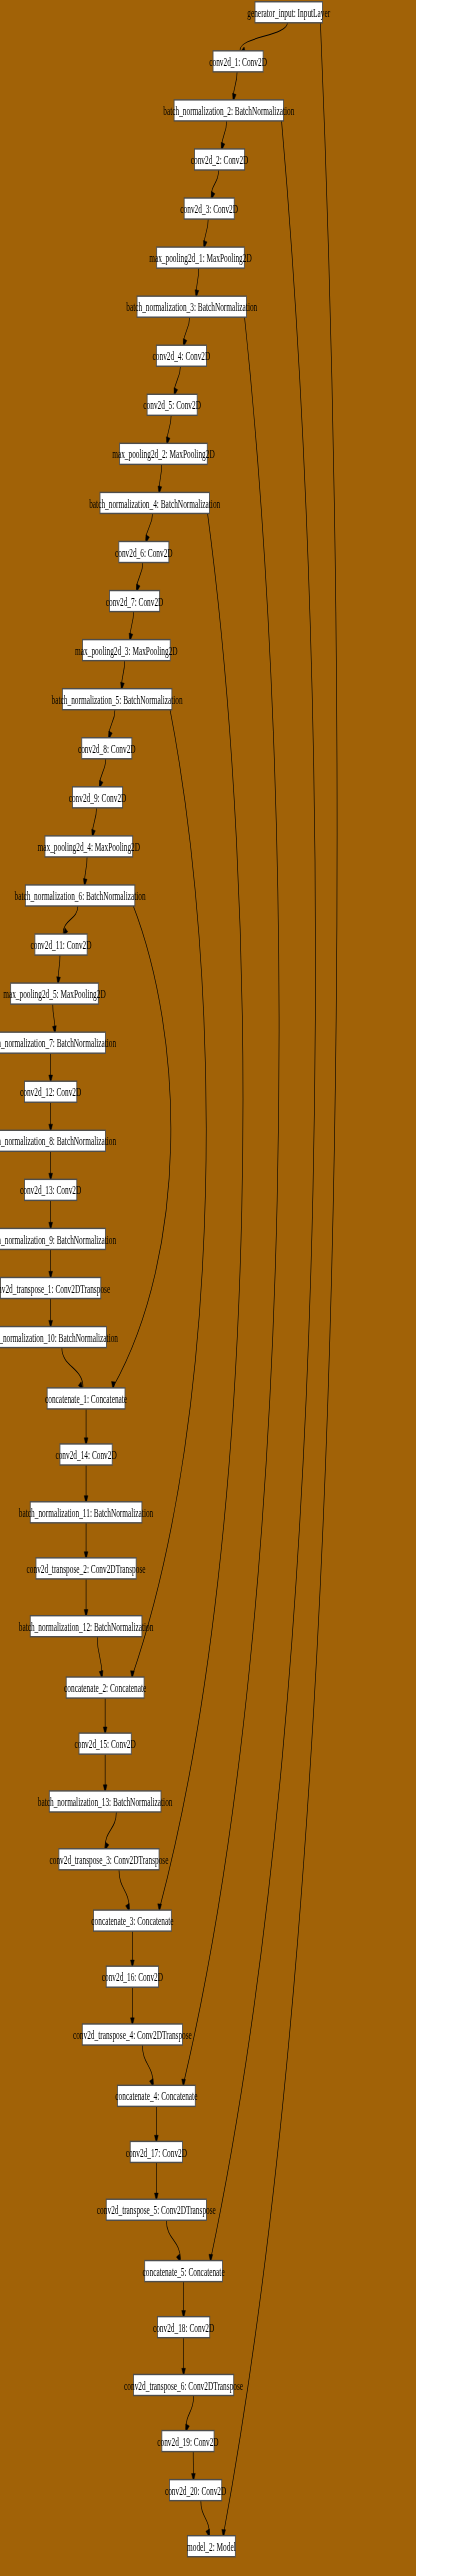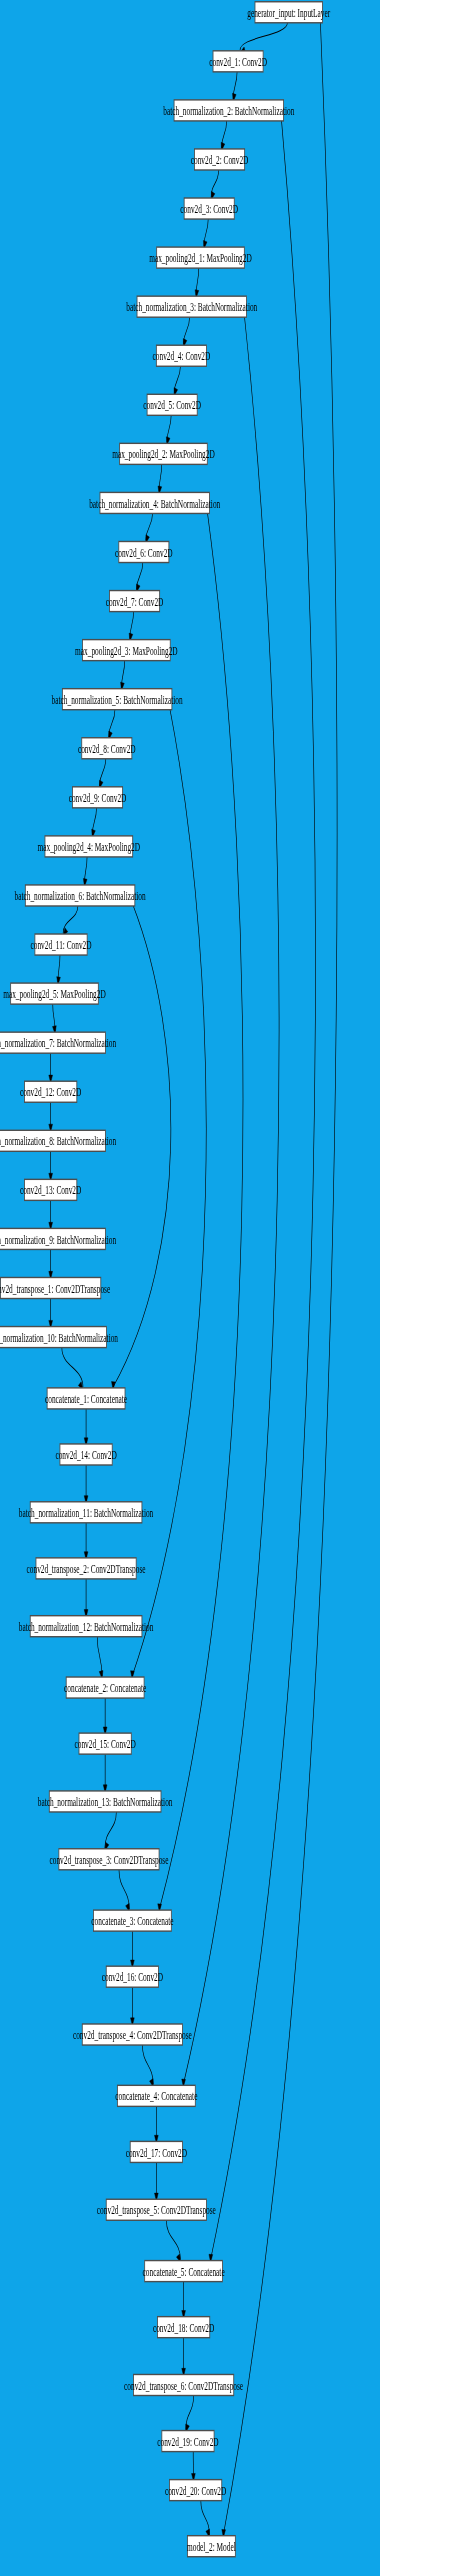--- a/index.html
+++ b/index.html
@@ -2,23 +2,23 @@
 <html style="font-size:8.7px"><head>
 <meta charset="utf-8">
 <style>
   html, body {
     margin: 0;
     padding: 0;
     background: #ffffff;
   }
   #diagram-root {
     position: relative;
-    width: 380px;
+    width: 416px;
     height: 2576px;
-    background: #0ea5e9;
+    background: #a16207;
     font-family: "Liberation Serif", "DejaVu Serif", serif;
   }
   svg.graph-canvas {
     position: absolute;
     top: 0;
     left: 0;
     width: 468px;
     height: 2576px;
     overflow: visible;
   }

